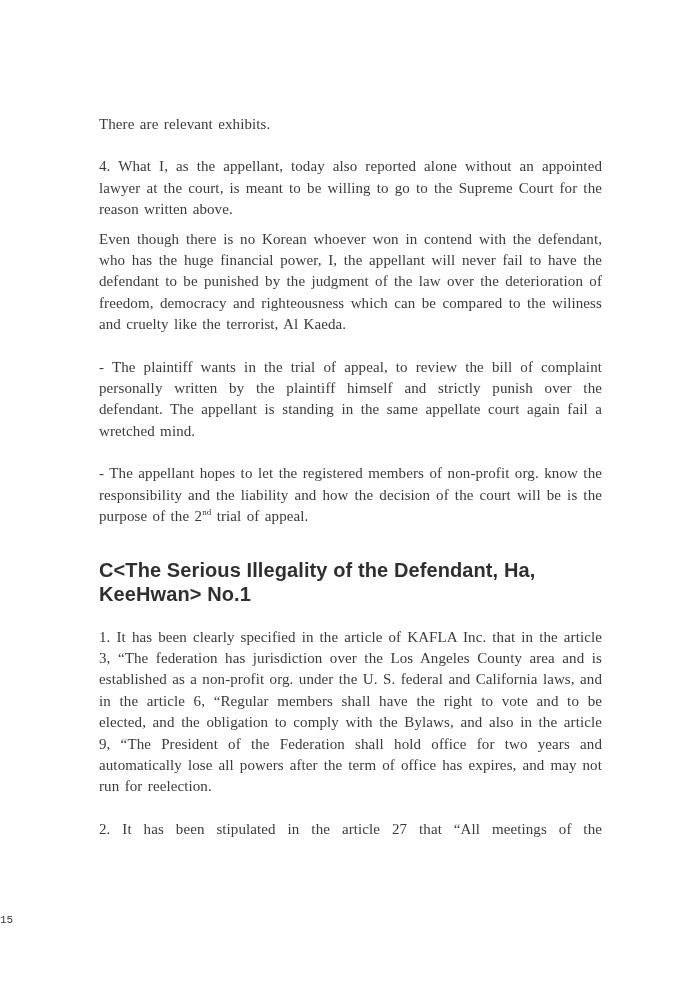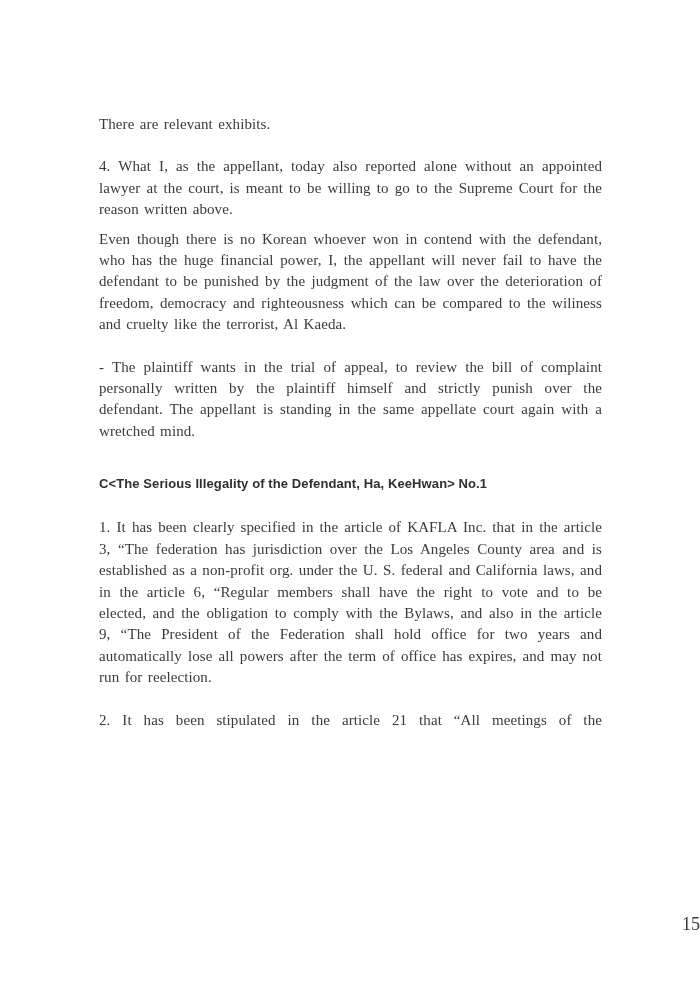--- a/index.html
+++ b/index.html
@@ -36,47 +36,49 @@
   .content p.attach {
     margin-top: 8px;
   }
   .content p.justify-last {
     text-align-last: justify;
   }
   .content h2 {
     margin: 30px 0 12px 0;
     font-family: "Liberation Sans", "DejaVu Sans", sans-serif;
     font-weight: 700;
-    font-size: 13px;
+    font-size: 20px;
     line-height: 24px;
     color: #2f2f2f;
     letter-spacing: 0.1px;
   }
   sup {
     font-size: 0.6em;
     line-height: 0;
     vertical-align: super;
   }
   .page-footer {
     position: absolute;
     left: 0;
     top: 914px;
     width: 700px;
-    text-align: right;
-    font-size: 18px;
+    text-align: left;
+    font-size: 11px;
     color: #3a3a3a;
+    font-family: Liberation Mono, monospace;
   }
 </style>
 </head>
 <body>
 
 <div class="page">
   <div class="content">
       <p>There are relevant exhibits.</p>
       <p>4. What I, as the appellant, today also reported alone without an appointed lawyer at the court, is meant to be willing to go to the Supreme Court for the reason written above.</p>
       <p class="attach">Even though there is no Korean whoever won in contend with the defendant, who has the huge financial power, I, the appellant will never fail to have the defendant to be punished by the judgment of the law over the deterioration of freedom, democracy and righteousness which can be compared to the wiliness and cruelty like the terrorist, Al Kaeda.</p>
-      <p>- The plaintiff wants in the trial of appeal, to review the bill of complaint personally written by the plaintiff himself and strictly punish over the defendant. The appellant is standing in the same appellate court again with a wretched mind.</p>
+      <p>- The plaintiff wants in the trial of appeal, to review the bill of complaint personally written by the plaintiff himself and strictly punish over the defendant. The appellant is standing in the same appellate court again fail a wretched mind.</p>
+      <p>- The appellant hopes to let the registered members of non-profit org. know the responsibility and the liability and how the decision of the court will be is the purpose of the 2<sup>nd</sup> trial of appeal.</p>
       <h2>C&lt;The Serious Illegality of the Defendant, Ha, KeeHwan&gt; No.1</h2>
       <p>1. It has been clearly specified in the article of KAFLA Inc. that in the article 3, “The federation has jurisdiction over the Los Angeles County area and is established as a non-profit org. under the U. S. federal and California laws, and in the article 6, “Regular members shall have the right to vote and to be elected, and the obligation to comply with the Bylaws, and also in the article 9, “The President of the Federation shall hold office for two years and automatically lose all powers after the term of office has expires, and may not run for reelection.</p>
-      <p class="justify-last">2. It has been stipulated in the article 21 that “All meetings of the</p>
+      <p class="justify-last">2. It has been stipulated in the article 27 that “All meetings of the</p>
     </div>
   <div class="page-footer">15</div>
 </div>
 
 </body></html>

